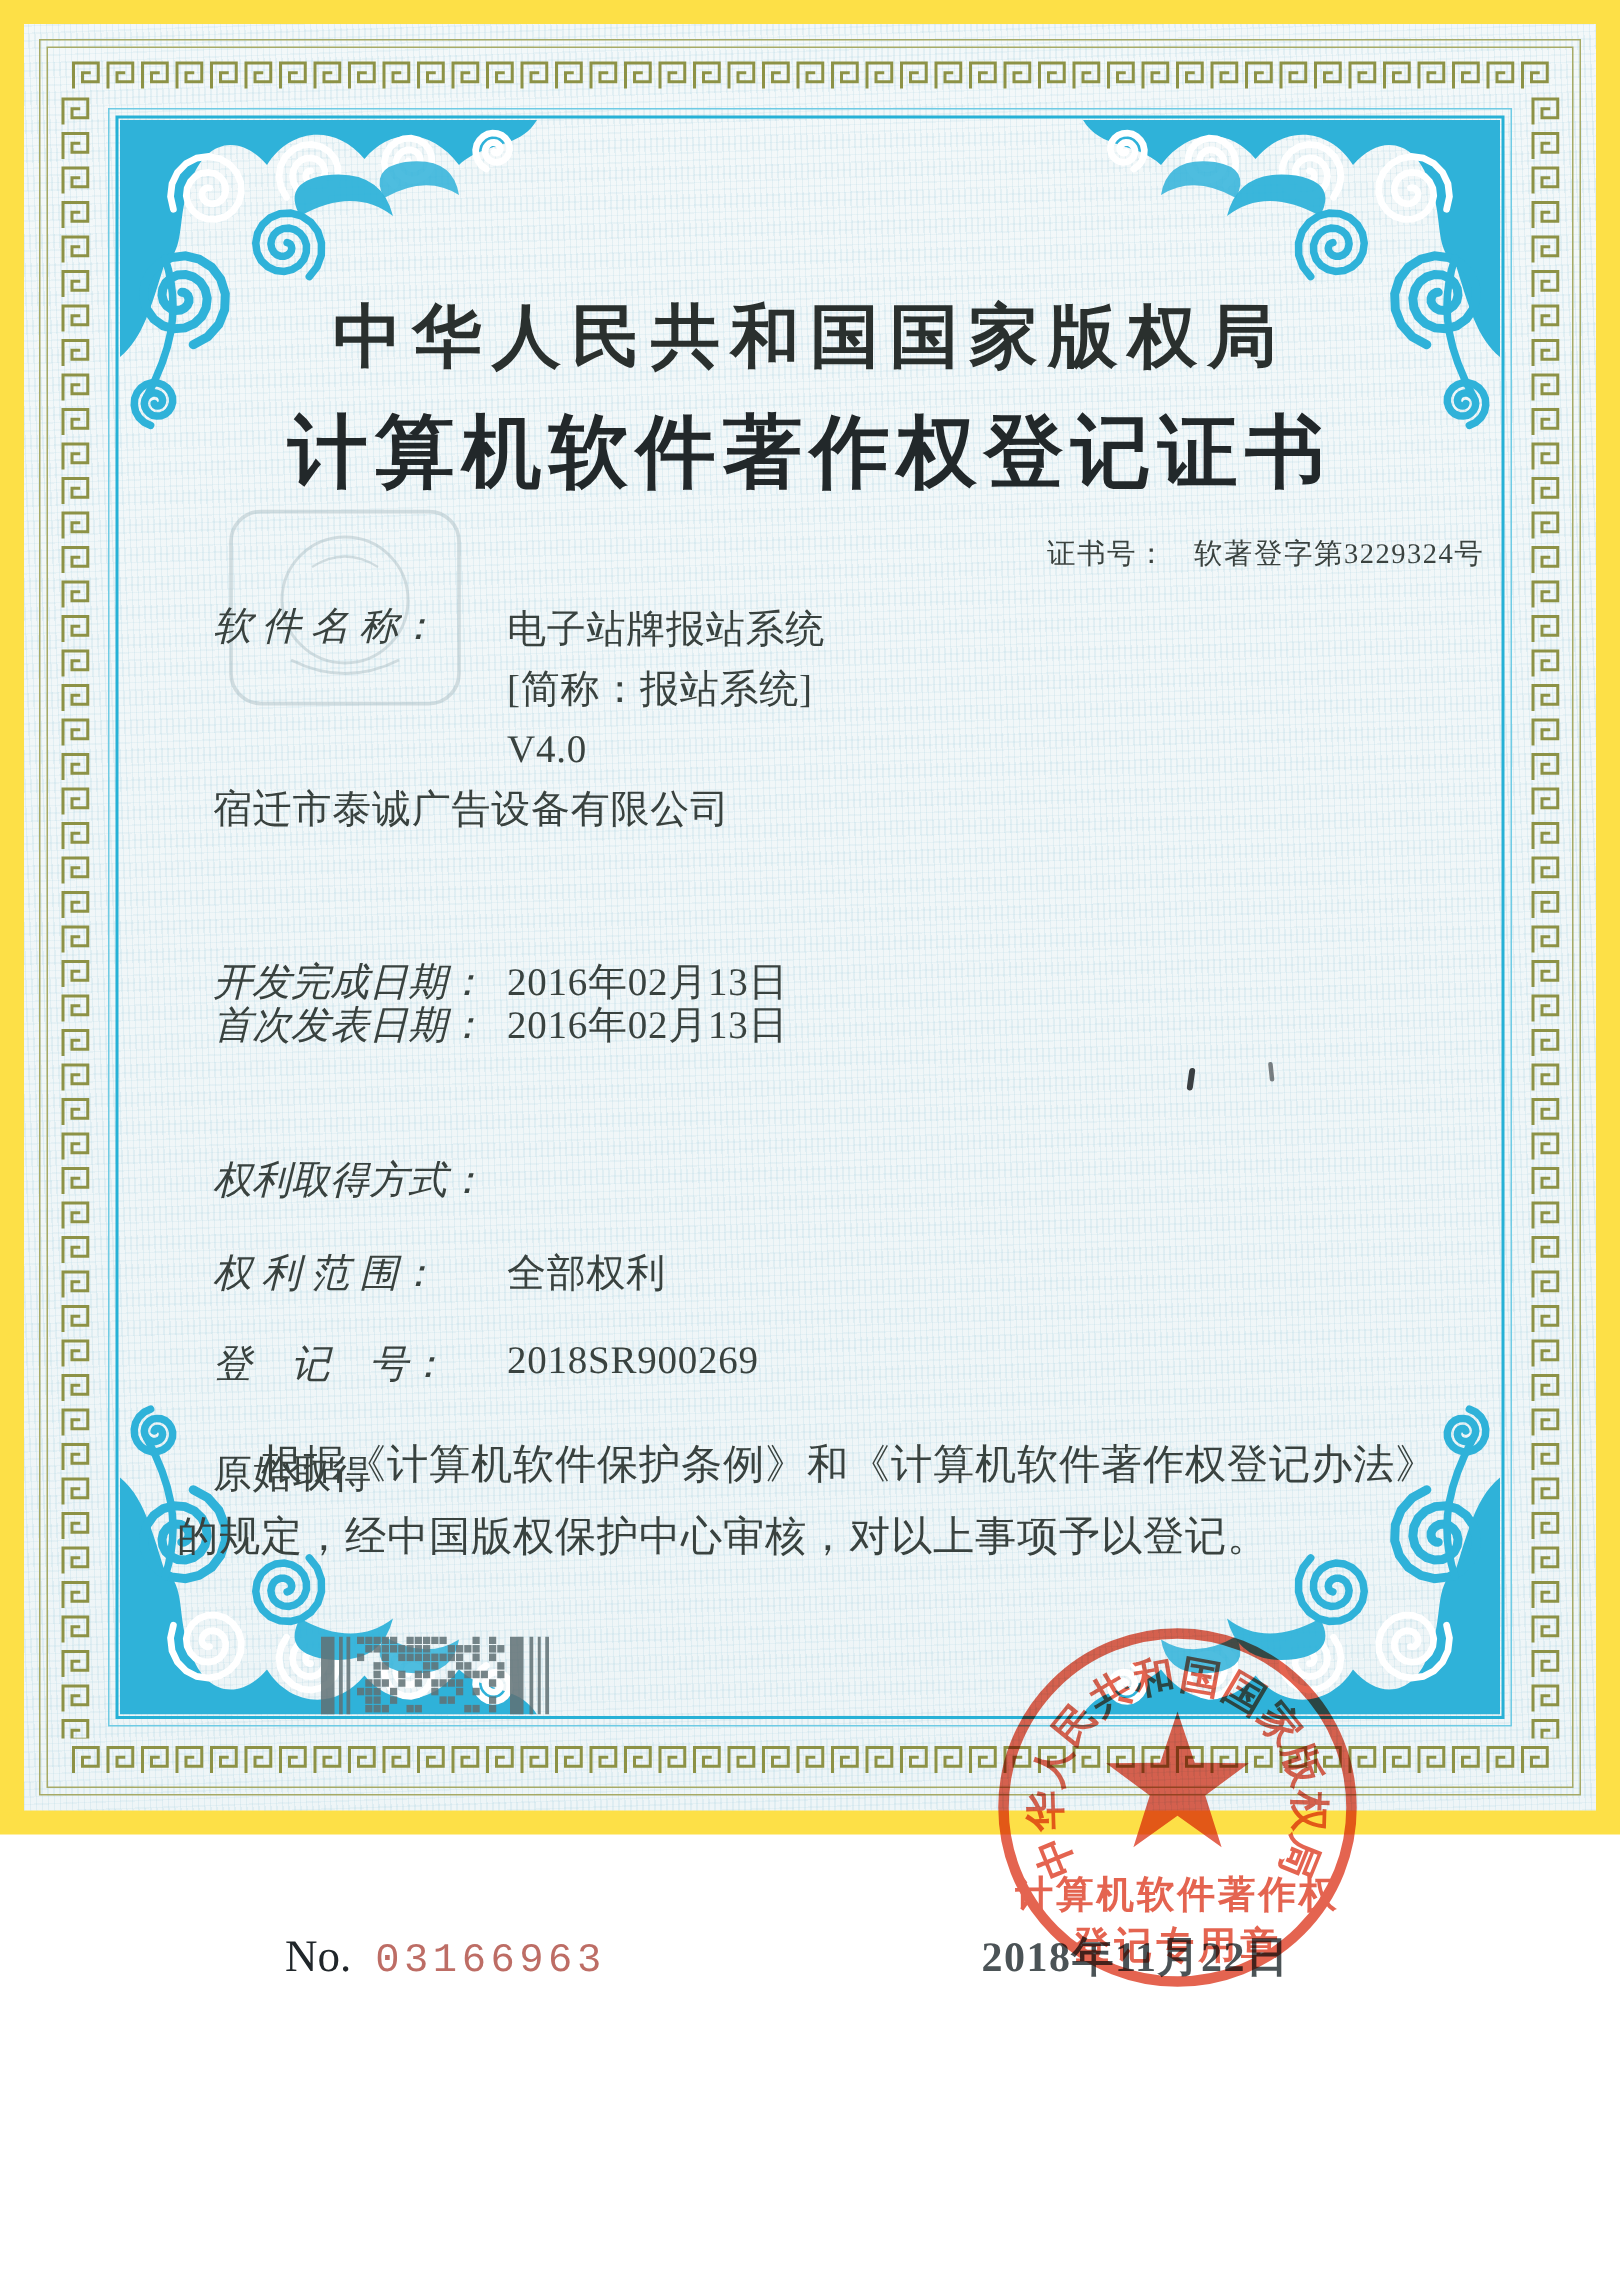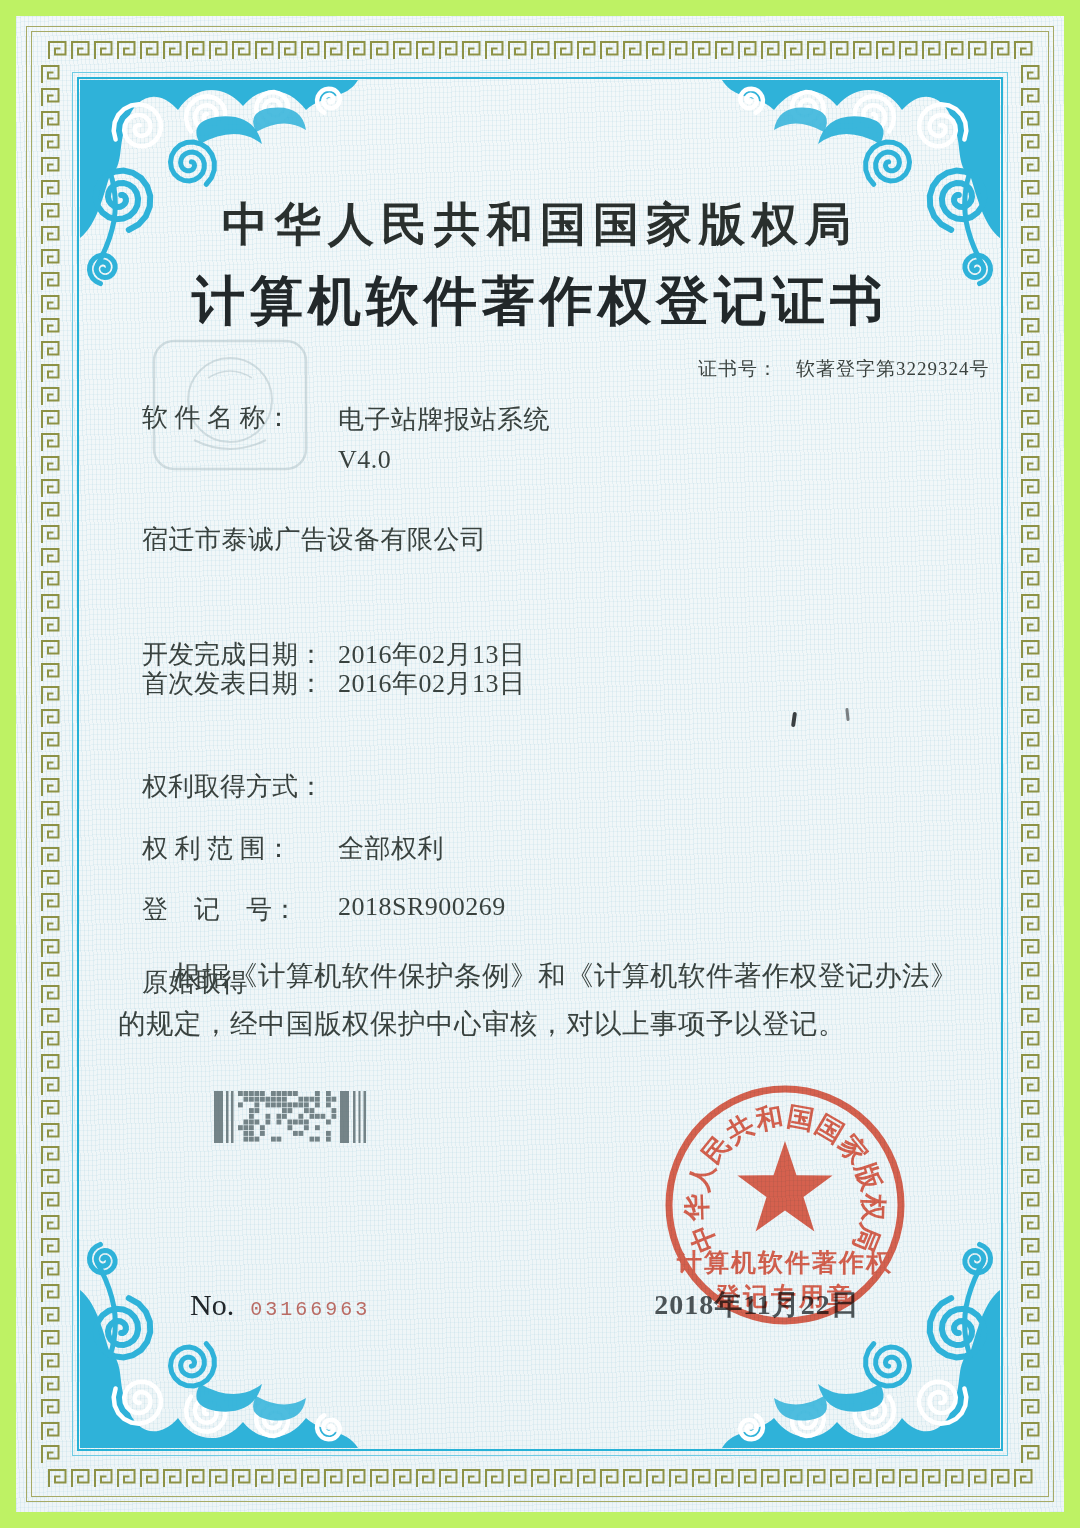--- a/index.html
+++ b/index.html
@@ -1,21 +1,21 @@
 <!DOCTYPE html>
 <html><head>
 <meta charset="utf-8">
 <style>
   html,body{margin:0;padding:0;}
   body{
     width:1080px;height:1528px;background:#ffffff;
     font-family:"Liberation Serif","DejaVu Serif",serif;
     overflow:hidden;
   }
-  .cert{position:relative;width:1080px;height:1528px;background:#bef264;}
+  .cert{position:relative;width:1080px;height:1223px;background:#fde047;}
   .paper{
     position:absolute;inset:16px;
     background:
       repeating-linear-gradient(88deg, rgba(140,195,215,.16) 0 1px, rgba(255,255,255,0) 1px 4px),
       repeating-linear-gradient(-2deg, rgba(140,195,215,.11) 0 1px, rgba(255,255,255,0) 1px 5px),
       linear-gradient(180deg,#f3f8f9,#eef5f7);
   }
   .frame{position:absolute;pointer-events:none;}
   .outer1{inset:26px;border:1.5px solid #a6aa66;}
   .outer2{inset:31px;border:1px solid #a6aa66;}
@@ -37,21 +37,21 @@
     font-size:46px;font-weight:bold;letter-spacing:7px;color:#2a302e;
   }
   .cert-title{
     position:absolute;top:266px;left:0;right:0;text-align:center;
     font-size:53px;font-weight:bold;letter-spacing:5px;color:#22282a;
   }
   .certno{position:absolute;top:356px;left:677px;font-size:19px;color:#3a423f;letter-spacing:1px;}
   .certno .cl{margin-right:18px;margin-left:21px;}
 
   .row{position:absolute;left:142px;font-size:26px;color:#39423f;display:flex;align-items:flex-start;}
-  .flabel{display:inline-block;width:196px;flex:0 0 196px;}
+  .flabel{display:inline-block;width:196px;flex:0 0 196px;font-style:italic;}
   .fvalue{display:inline-block;letter-spacing:.5px;}
   .vline{display:block;line-height:40px;}
   #rowName{top:400px;}
   #rowOwner{top:522px;}
   #rowDev{top:637px;}
   #rowPub{top:666px;}
   #rowAcq{top:769px;flex-direction:column;}
   #rowScope{top:831px;}
   #rowReg{top:892px;}
 
@@ -66,21 +66,21 @@
 
   .seal{position:absolute;left:650px;top:1070px;width:270px;height:270px;z-index:6;
         opacity:.88;mix-blend-mode:multiply;}
   .issue-date{
     position:absolute;top:1286px;left:600px;width:314px;text-align:center;z-index:5;
     font-size:28px;font-weight:bold;color:#4b5356;letter-spacing:1px;
   }
   .serial{position:absolute;top:1288px;left:190px;font-size:30px;color:#20262a;z-index:5;}
   .serial .num{
     font-family:"Liberation Mono","DejaVu Sans Mono",monospace;
-    color:#b2544b;letter-spacing:3px;margin-left:16px;opacity:.85;font-size:20px;text-align:center;
+    color:#b2544b;letter-spacing:3px;margin-left:16px;opacity:.85;font-size:27px;text-align:center;
   }
   .speck{position:absolute;background:#3a3f42;z-index:4;}
   #speck1{left:792px;top:712px;width:4px;height:15px;transform:rotate(8deg);border-radius:2px;}
   #speck2{left:846px;top:708px;width:3px;height:13px;transform:rotate(-6deg);border-radius:2px;opacity:.65;}
 </style>
 </head>
 <body>
 
 <div class="cert">
   <div class="paper"></div>
@@ -372,20 +372,21 @@
   <div class="cert-title">计算机软件著作权登记证书</div>
 
   <div class="certno">
     <span class="cl">证书号：</span><span>软著登字第3229324号</span>
   </div>
 
   <div class="row" id="rowName">
     <span class="flabel">软 件 名 称：</span>
     <span class="fvalue">
       <span class="vline">电子站牌报站系统</span>
+      <span class="vline">[简称：报站系统]</span>
       <span class="vline">V4.0</span>
     </span>
   </div>
   <div class="row" id="rowOwner">
     <span class="fvalue">宿迁市泰诚广告设备有限公司</span>
   </div>
   <div class="row" id="rowDev">
     <span class="flabel">开发完成日期：</span>
     <span class="fvalue">2016年02月13日</span>
   </div>

